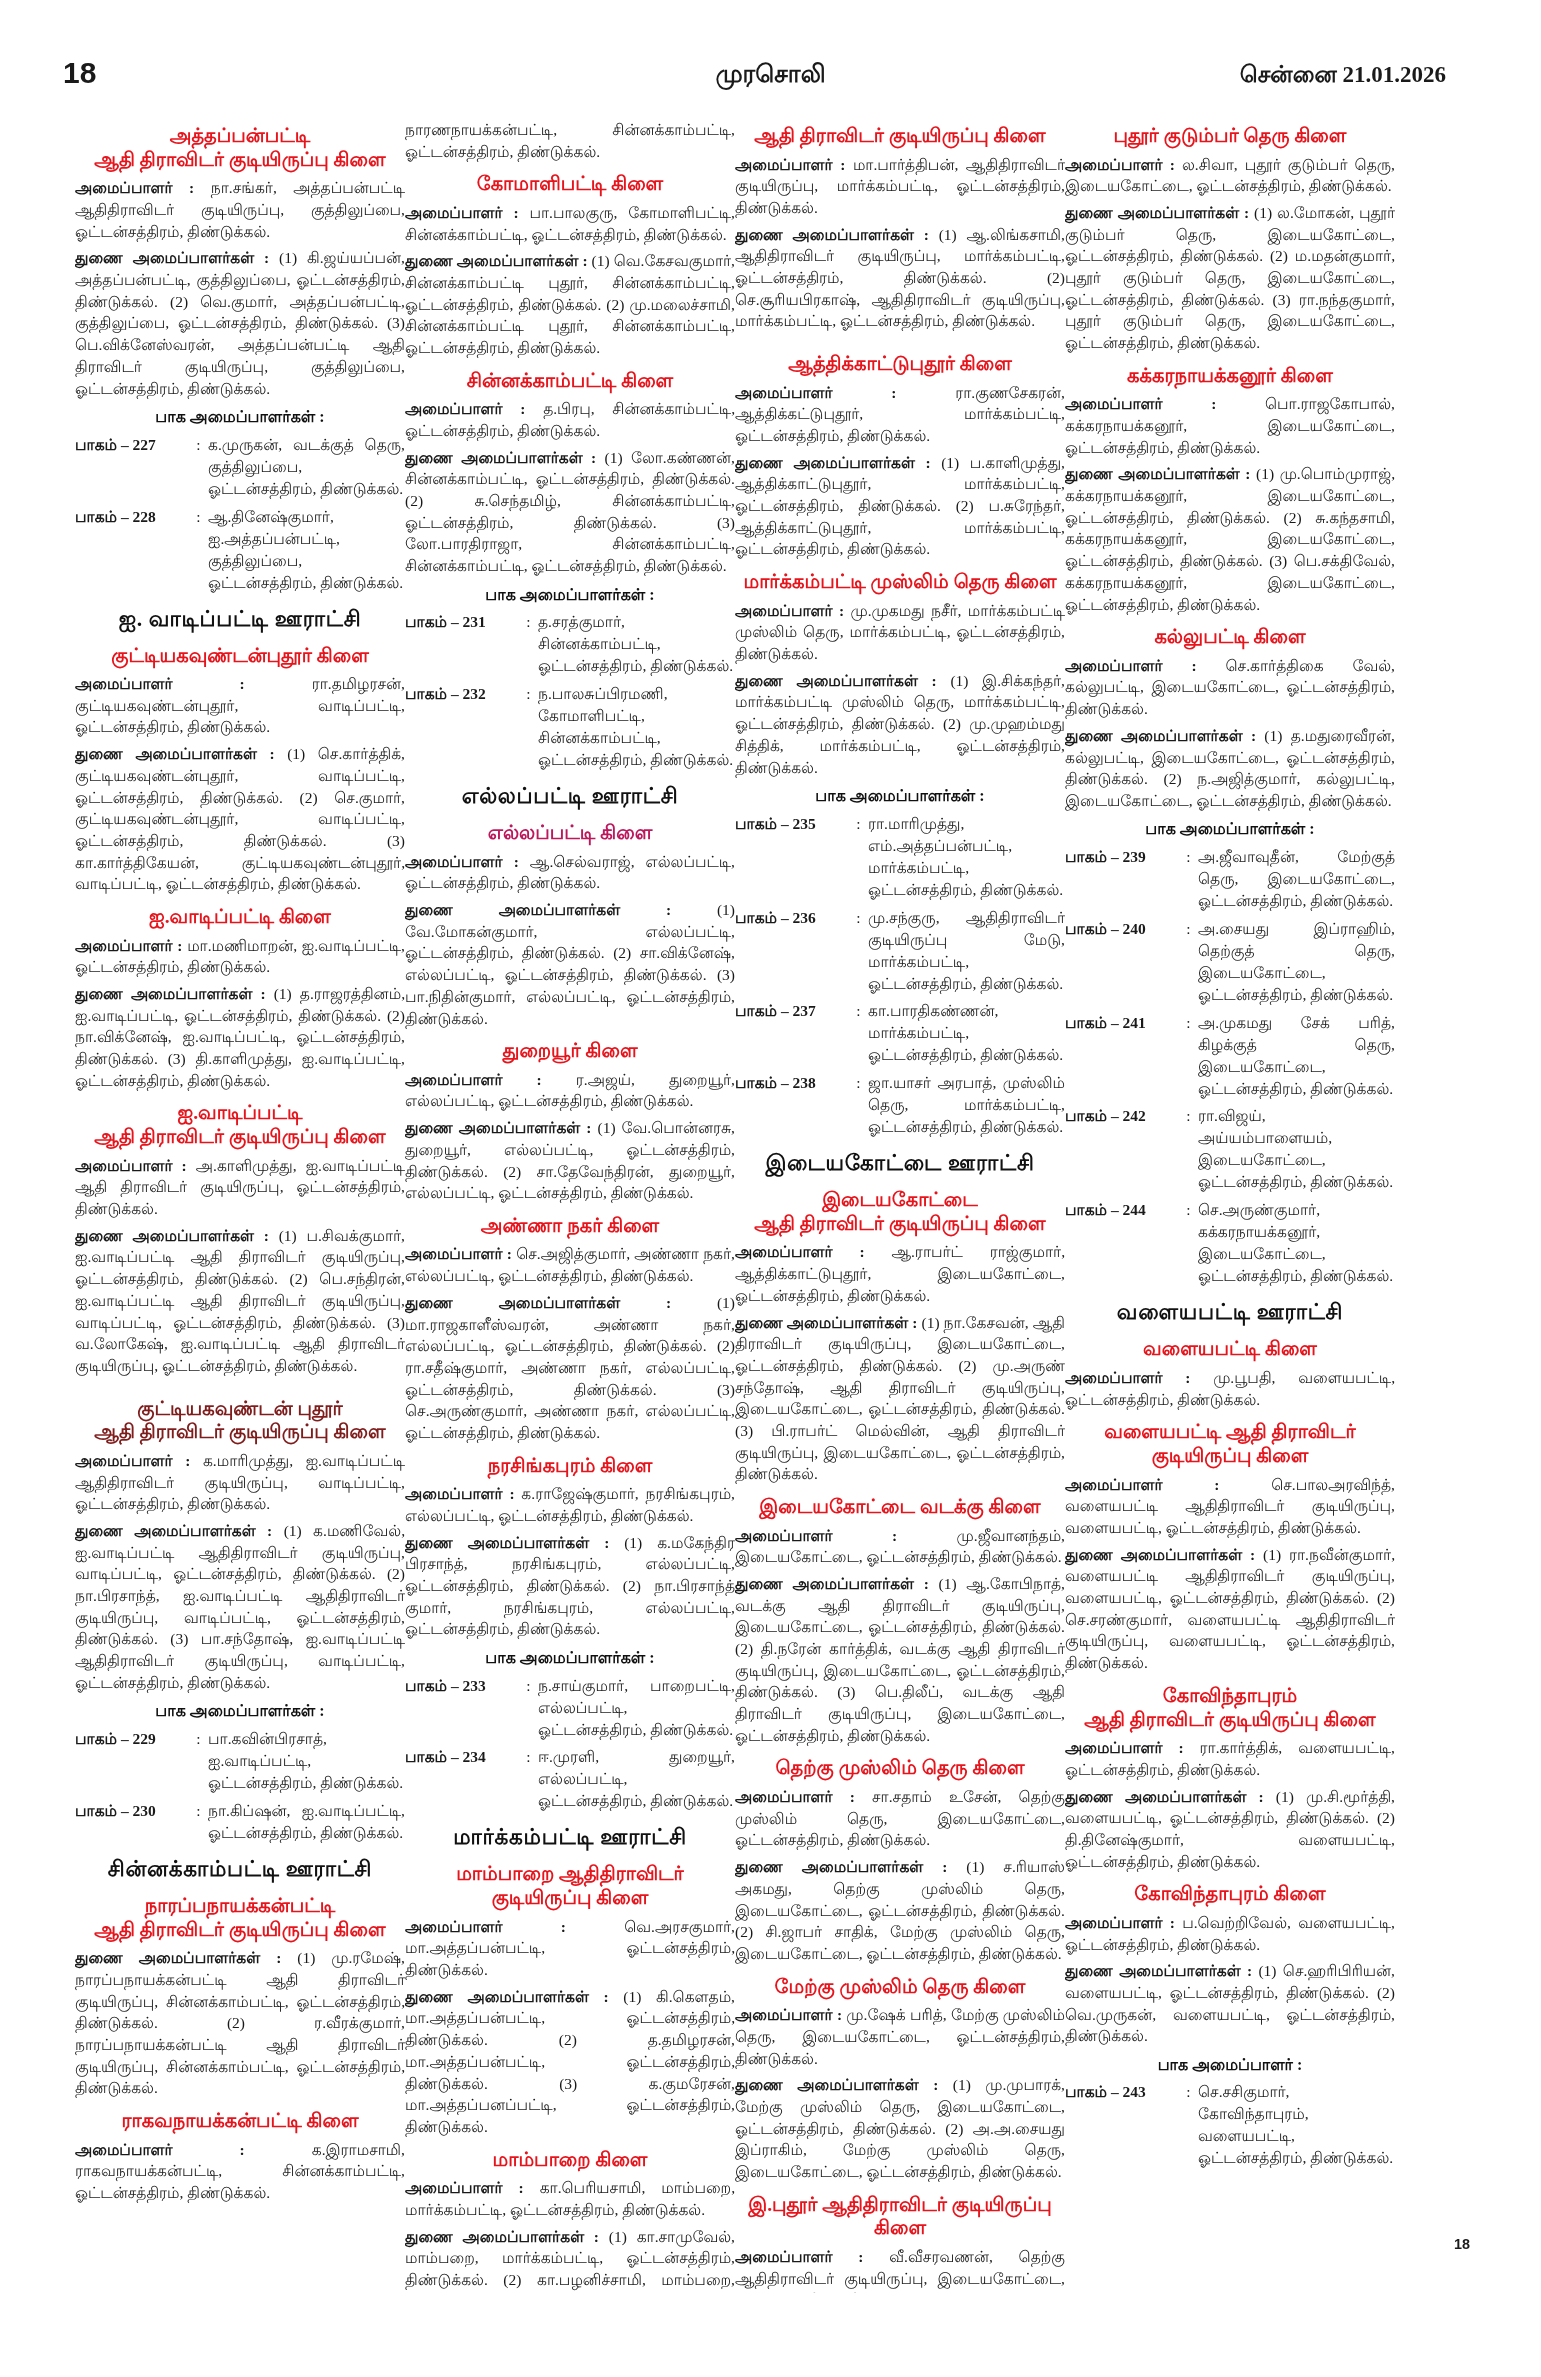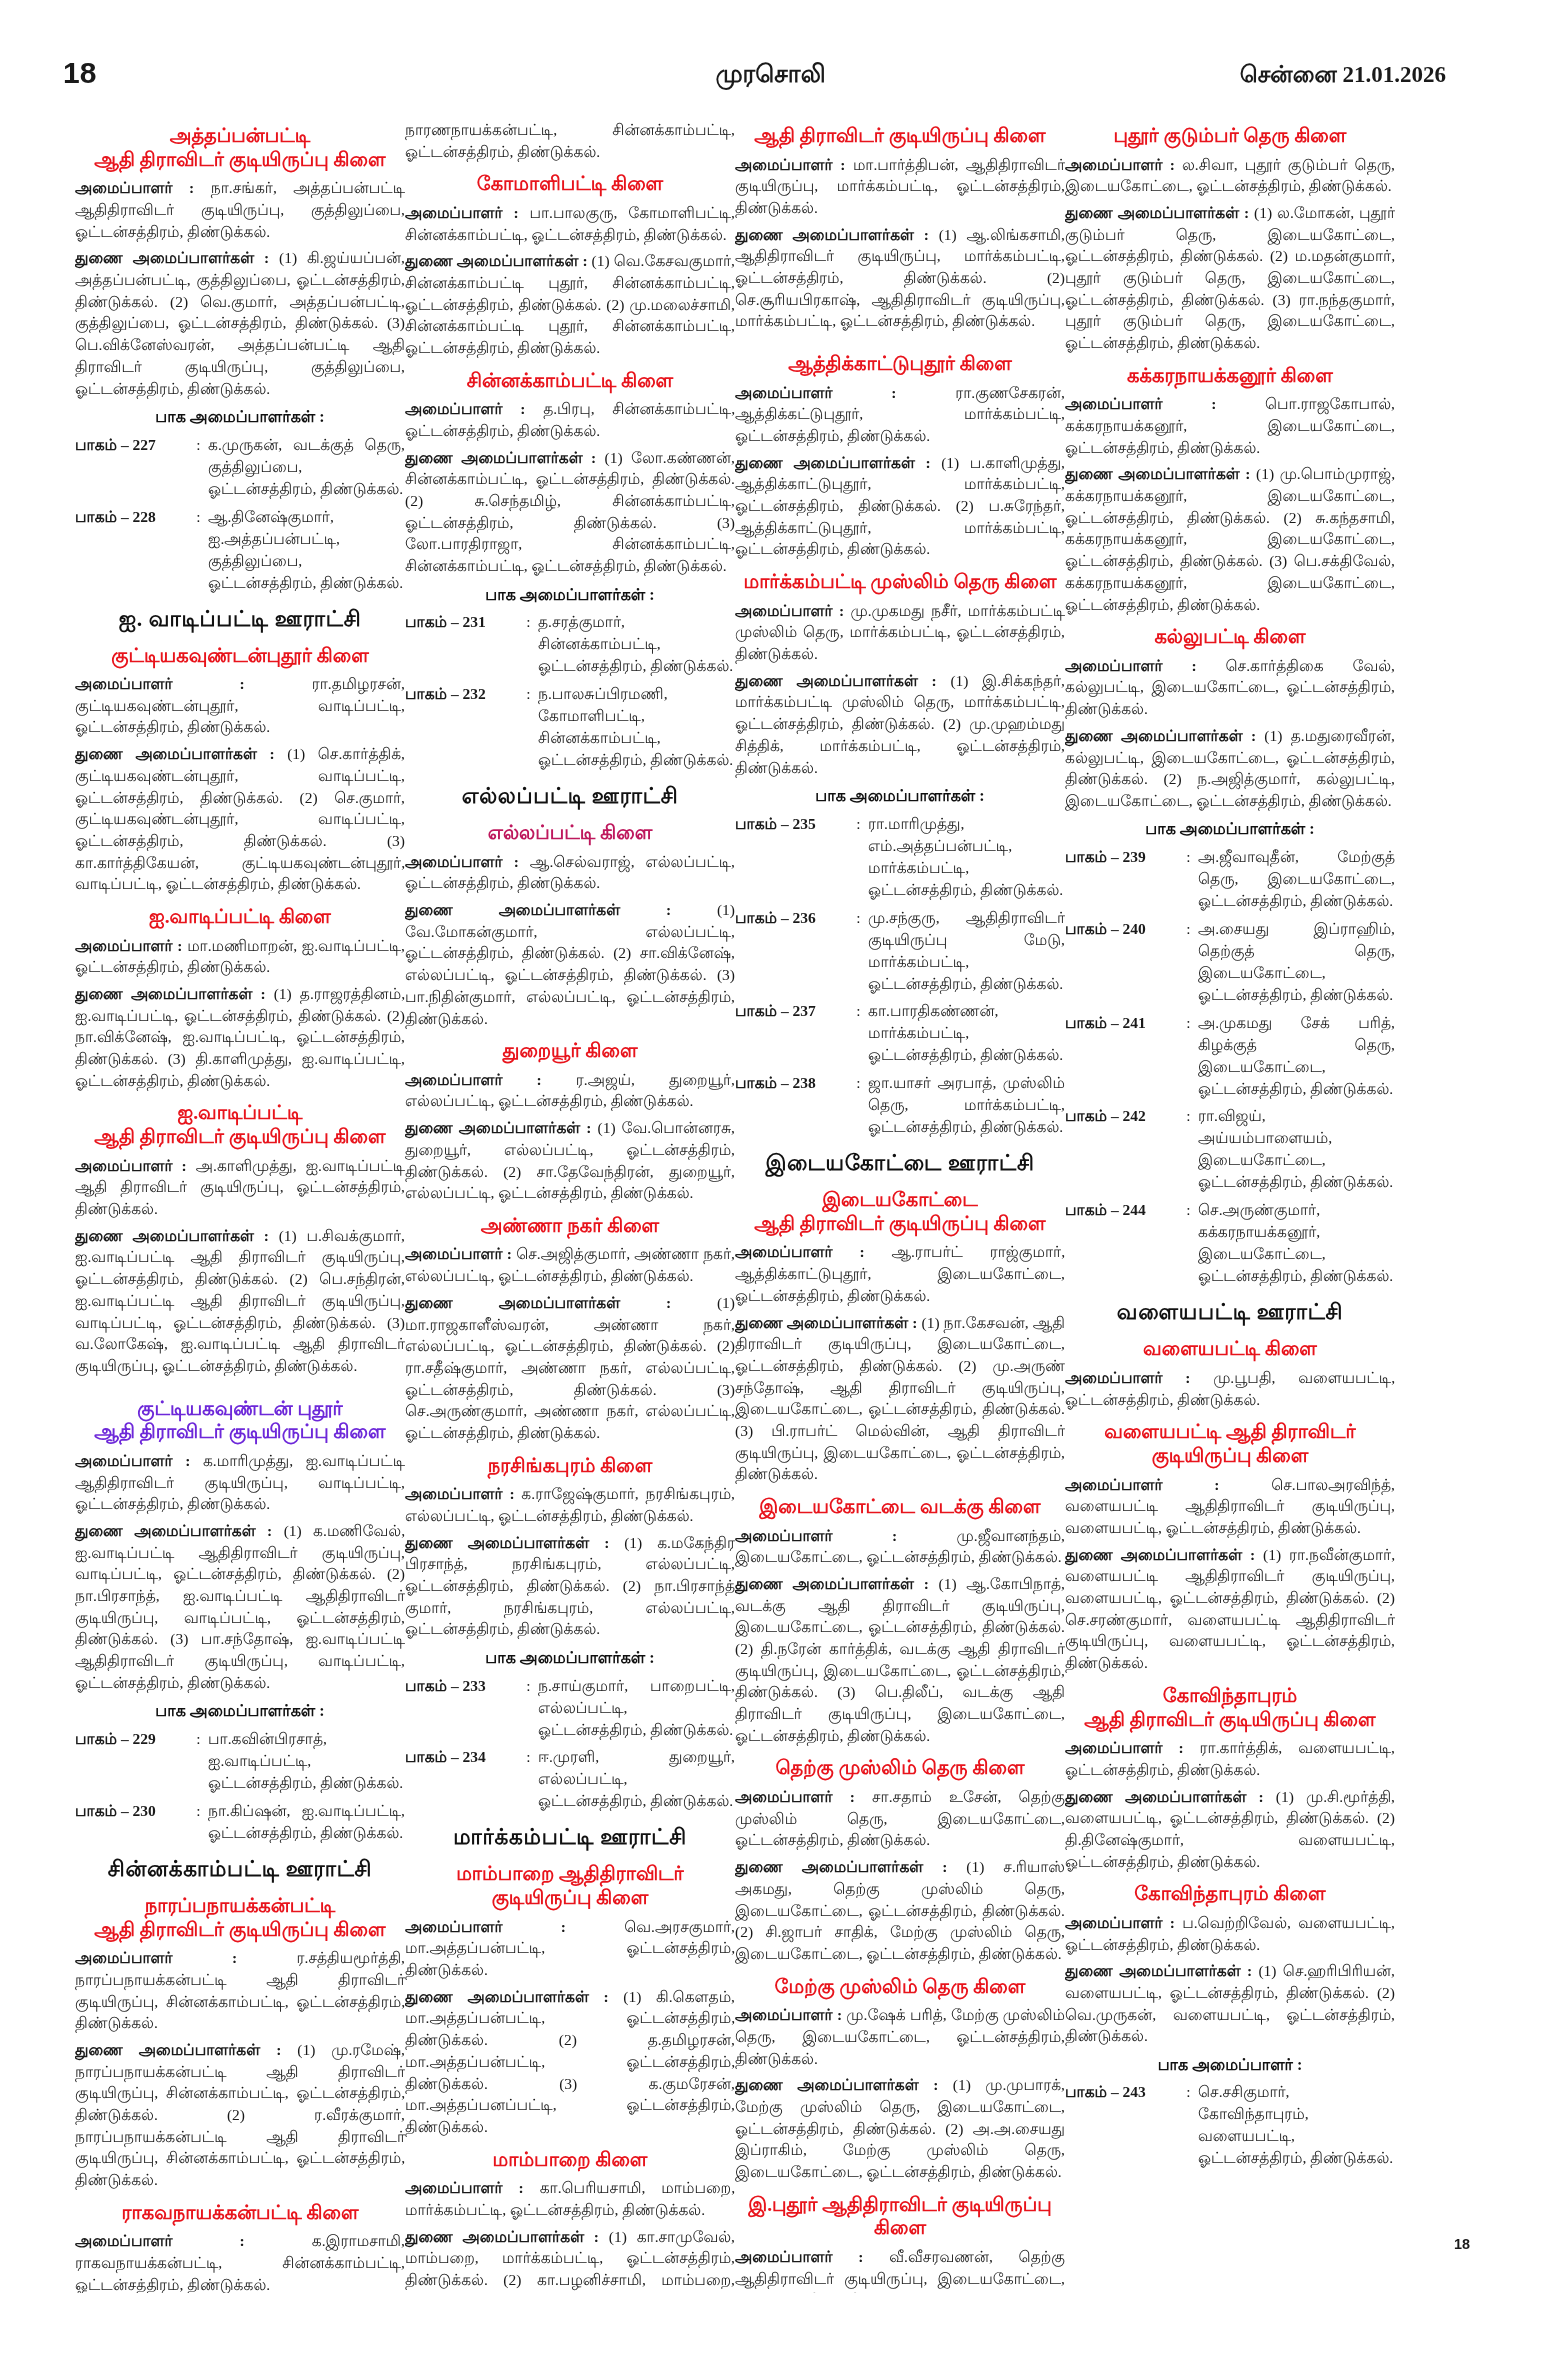--- a/index.html
+++ b/index.html
@@ -56,37 +56,36 @@
         <div class="blk-pan">ஐ. வாடிப்பட்டி ஊராட்சி</div>
         <div class="blk-hd" style="color: rgb(232, 20, 28);"><span>குட்டியகவுண்டன்புதூர் கிளை</span></div>
         <p class="blk-p"><b>அமைப்பாளர் : </b>ரா.தமிழரசன், குட்டியகவுண்டன்புதூர், வாடிப்பட்டி, ஓட்டன்சத்திரம், திண்டுக்கல்.</p>
         <p class="blk-p"><b>துணை அமைப்பாளர்கள் : </b>(1) செ.கார்த்திக், குட்டியகவுண்டன்புதூர், வாடிப்பட்டி, ஓட்டன்சத்திரம், திண்டுக்கல். (2) செ.குமார், குட்டியகவுண்டன்புதூர், வாடிப்பட்டி, ஓட்டன்சத்திரம், திண்டுக்கல். (3) கா.கார்த்திகேயன், குட்டியகவுண்டன்புதூர், வாடிப்பட்டி, ஓட்டன்சத்திரம், திண்டுக்கல்.</p>
         <div class="blk-hd" style="color: rgb(232, 20, 28);"><span>ஐ.வாடிப்பட்டி கிளை</span></div>
         <p class="blk-p"><b>அமைப்பாளர் : </b>மா.மணிமாறன், ஐ.வாடிப்பட்டி, ஓட்டன்சத்திரம், திண்டுக்கல்.</p>
         <p class="blk-p"><b>துணை அமைப்பாளர்கள் : </b>(1) த.ராஜரத்தினம், ஐ.வாடிப்பட்டி, ஓட்டன்சத்திரம், திண்டுக்கல். (2) நா.விக்னேஷ், ஐ.வாடிப்பட்டி, ஓட்டன்சத்திரம், திண்டுக்கல். (3) தி.காளிமுத்து, ஐ.வாடிப்பட்டி, ஓட்டன்சத்திரம், திண்டுக்கல்.</p>
         <div class="blk-hd" style="color: rgb(232, 20, 28);"><span>ஐ.வாடிப்பட்டி</span><br><span>ஆதி திராவிடர் குடியிருப்பு கிளை</span></div>
         <p class="blk-p"><b>அமைப்பாளர் : </b>அ.காளிமுத்து, ஐ.வாடிப்பட்டி ஆதி திராவிடர் குடியிருப்பு, ஓட்டன்சத்திரம், திண்டுக்கல்.</p>
         <p class="blk-p"><b>துணை அமைப்பாளர்கள் : </b>(1) ப.சிவக்குமார், ஐ.வாடிப்பட்டி ஆதி திராவிடர் குடியிருப்பு, ஓட்டன்சத்திரம், திண்டுக்கல். (2) பெ.சந்திரன், ஐ.வாடிப்பட்டி ஆதி திராவிடர் குடியிருப்பு, வாடிப்பட்டி, ஓட்டன்சத்திரம், திண்டுக்கல். (3) வ.லோகேஷ், ஐ.வாடிப்பட்டி ஆதி திராவிடர் குடியிருப்பு, ஓட்டன்சத்திரம், திண்டுக்கல்.</p>
-        <div class="blk-hd" style="color: #6d28d9; margin-top: 20px;"><span>குட்டியகவுண்டன் புதூர்</span><br><span>ஆதி திராவிடர் குடியிருப்பு கிளை</span></div>
+        <div class="blk-hd" style="color: #7f1d1d; margin-top: 20px;"><span>குட்டியகவுண்டன் புதூர்</span><br><span>ஆதி திராவிடர் குடியிருப்பு கிளை</span></div>
         <p class="blk-p"><b>அமைப்பாளர் : </b>க.மாரிமுத்து, ஐ.வாடிப்பட்டி ஆதிதிராவிடர் குடியிருப்பு, வாடிப்பட்டி, ஓட்டன்சத்திரம், திண்டுக்கல்.</p>
         <p class="blk-p"><b>துணை அமைப்பாளர்கள் : </b>(1) க.மணிவேல், ஐ.வாடிப்பட்டி ஆதிதிராவிடர் குடியிருப்பு, வாடிப்பட்டி, ஓட்டன்சத்திரம், திண்டுக்கல். (2) நா.பிரசாந்த், ஐ.வாடிப்பட்டி ஆதிதிராவிடர் குடியிருப்பு, வாடிப்பட்டி, ஓட்டன்சத்திரம், திண்டுக்கல். (3) பா.சந்தோஷ், ஐ.வாடிப்பட்டி ஆதிதிராவிடர் குடியிருப்பு, வாடிப்பட்டி, ஓட்டன்சத்திரம், திண்டுக்கல்.</p>
         <div class="blk-lbl">பாக அமைப்பாளர்கள் :</div>
         <div class="blk-part">
           <span class="pno">பாகம் – 229</span>
           <span class="colon">:</span>
           <span class="ptxt">பா.கவின்பிரசாத், ஐ.வாடிப்பட்டி, ஓட்டன்சத்திரம், திண்டுக்கல்.</span>
         </div>
         <div class="blk-part">
           <span class="pno">பாகம் – 230</span>
           <span class="colon">:</span>
           <span class="ptxt">நா.கிப்ஷன், ஐ.வாடிப்பட்டி, ஓட்டன்சத்திரம், திண்டுக்கல்.</span>
         </div>
         <div class="blk-pan">சின்னக்காம்பட்டி ஊராட்சி</div>
         <div class="blk-hd" style="color: rgb(232, 20, 28);"><span>நாரப்பநாயக்கன்பட்டி</span><br><span>ஆதி திராவிடர் குடியிருப்பு கிளை</span></div>
-        <p class="blk-p"><b>அமைப்பாளர் : </b>ர.சத்தியமூர்த்தி, நாரப்பநாயக்கன்பட்டி ஆதி திராவிடர் குடியிருப்பு, சின்னக்காம்பட்டி, ஓட்டன்சத்திரம், திண்டுக்கல்.</p>
         <p class="blk-p"><b>துணை அமைப்பாளர்கள் : </b>(1) மு.ரமேஷ், நாரப்பநாயக்கன்பட்டி ஆதி திராவிடர் குடியிருப்பு, சின்னக்காம்பட்டி, ஓட்டன்சத்திரம், திண்டுக்கல். (2) ர.வீரக்குமார், நாரப்பநாயக்கன்பட்டி ஆதி திராவிடர் குடியிருப்பு, சின்னக்காம்பட்டி, ஓட்டன்சத்திரம், திண்டுக்கல்.</p>
         <div class="blk-hd" style="color: rgb(232, 20, 28);"><span>ராகவநாயக்கன்பட்டி கிளை</span></div>
         <p class="blk-p"><b>அமைப்பாளர் : </b>க.இராமசாமி, ராகவநாயக்கன்பட்டி, சின்னக்காம்பட்டி, ஓட்டன்சத்திரம், திண்டுக்கல்.</p>
       </div>
       <div class="col">
         <p class="blk-cont">நாரணநாயக்கன்பட்டி, சின்னக்காம்பட்டி, ஓட்டன்சத்திரம், திண்டுக்கல்.</p>
         <div class="blk-hd" style="color: rgb(232, 20, 28);"><span>கோமாளிபட்டி கிளை</span></div>
         <p class="blk-p"><b>அமைப்பாளர் : </b>பா.பாலகுரு, கோமாளிபட்டி, சின்னக்காம்பட்டி, ஓட்டன்சத்திரம், திண்டுக்கல்.</p>
         <p class="blk-p"><b>துணை அமைப்பாளர்கள் : </b>(1) வெ.கேசவகுமார், சின்னக்காம்பட்டி புதூர், சின்னக்காம்பட்டி, ஓட்டன்சத்திரம், திண்டுக்கல். (2) மு.மலைச்சாமி, சின்னக்காம்பட்டி புதூர், சின்னக்காம்பட்டி, ஓட்டன்சத்திரம், திண்டுக்கல்.</p>
         <div class="blk-hd" style="color: rgb(232, 20, 28);"><span>சின்னக்காம்பட்டி கிளை</span></div>

